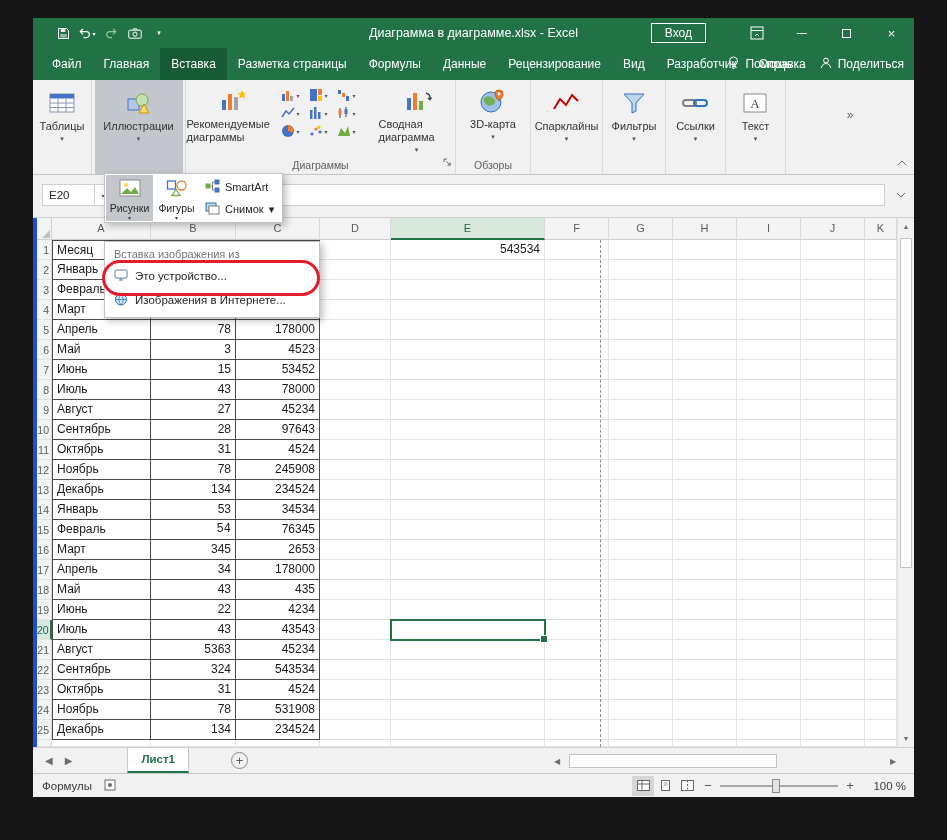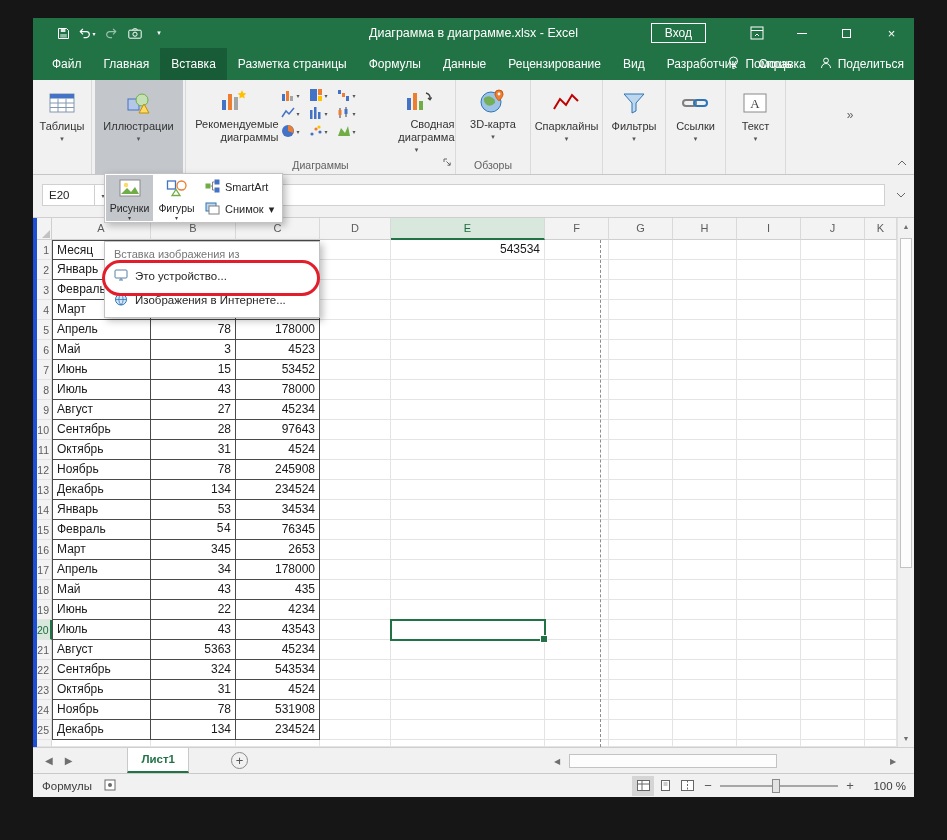--- a/index.html
+++ b/index.html
@@ -33,21 +33,21 @@
   .tabextra { color:#fff; font-size:12px; display:flex; align-items:center; gap:6px; white-space:nowrap; }
 
   
   .ribbon { position:absolute; left:0; top:62px; width:881px; height:95px;
     background:#f1f1f1; border-bottom:1px solid #c6c6c6; display:flex; }
   .rgroup { position:relative; height:100%; border-right:1px solid #dadada;
     display:flex; justify-content:center; }
   .bigbtn { height:100%; display:flex; flex-direction:column; align-items:center;
     padding-top:9px; }
   .bigbtn .bicon { height:28px; display:flex; align-items:center; }
-  .blabel { font-size:11px; color:#333; text-align:right; line-height:13px; margin-top:3px; }
+  .blabel { font-size:11px; color:#333; text-align:left; line-height:13px; margin-top:3px; }
   .barrow { font-size:7px; color:#555; margin-top:2px; }
   .pressed { background:#c3c7cc; }
   .rlabel { position:absolute; bottom:3px; left:0; right:0; text-align:center;
     font-size:10.5px; color:#606060; }
   .dlauncher { position:absolute; right:3px; bottom:3px; }
   .chartgrid { display:flex; flex-direction:column; padding-top:8px; gap:4px; }
   .cg-row { display:flex; gap:5px; }
   .minibtn { display:flex; align-items:center; gap:2px; padding:0 2px; }
   .ma { font-size:6px; color:#555; }
   .overflowg { flex:1; display:flex; align-items:flex-start; justify-content:center;

